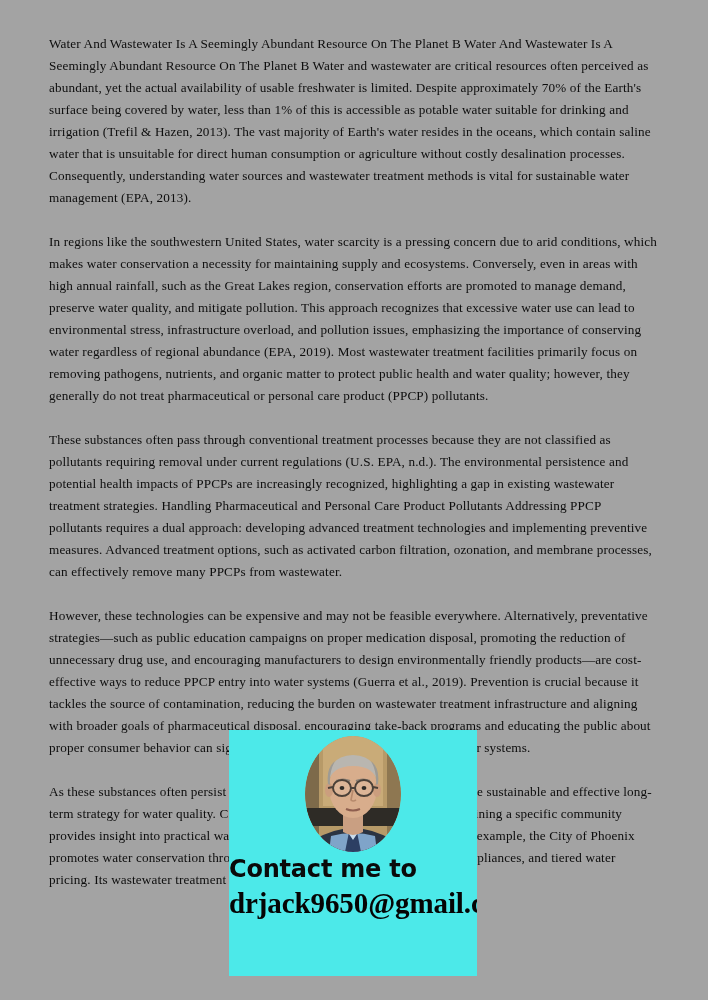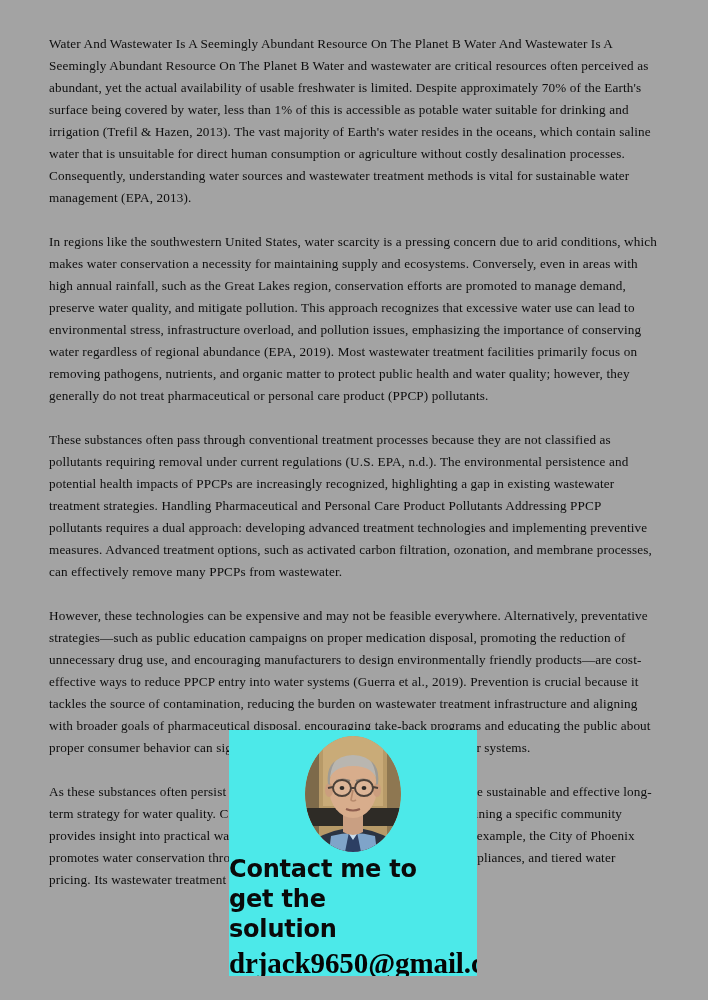--- a/index.html
+++ b/index.html
@@ -153,19 +153,18 @@
 
           <path d="M41 73 Q48 76 55 73" stroke="#8f5f4f" stroke-width="2" fill="none"></path>
 
           <path d="M36 78 Q48 84 60 78" stroke="#c29madd" stroke-width="0" fill="none"></path>
         </g>
       </svg>
     </div>
 
     <div id="wm-lines">
       <div class="wm-head">Contact me to</div>
-      <div class="wm-head">get the solution</div>
       <div class="wm-email">drjack9650@gmail.com</div>
     </div>
 
   </div>
 
 </div>
 
 </body></html>

